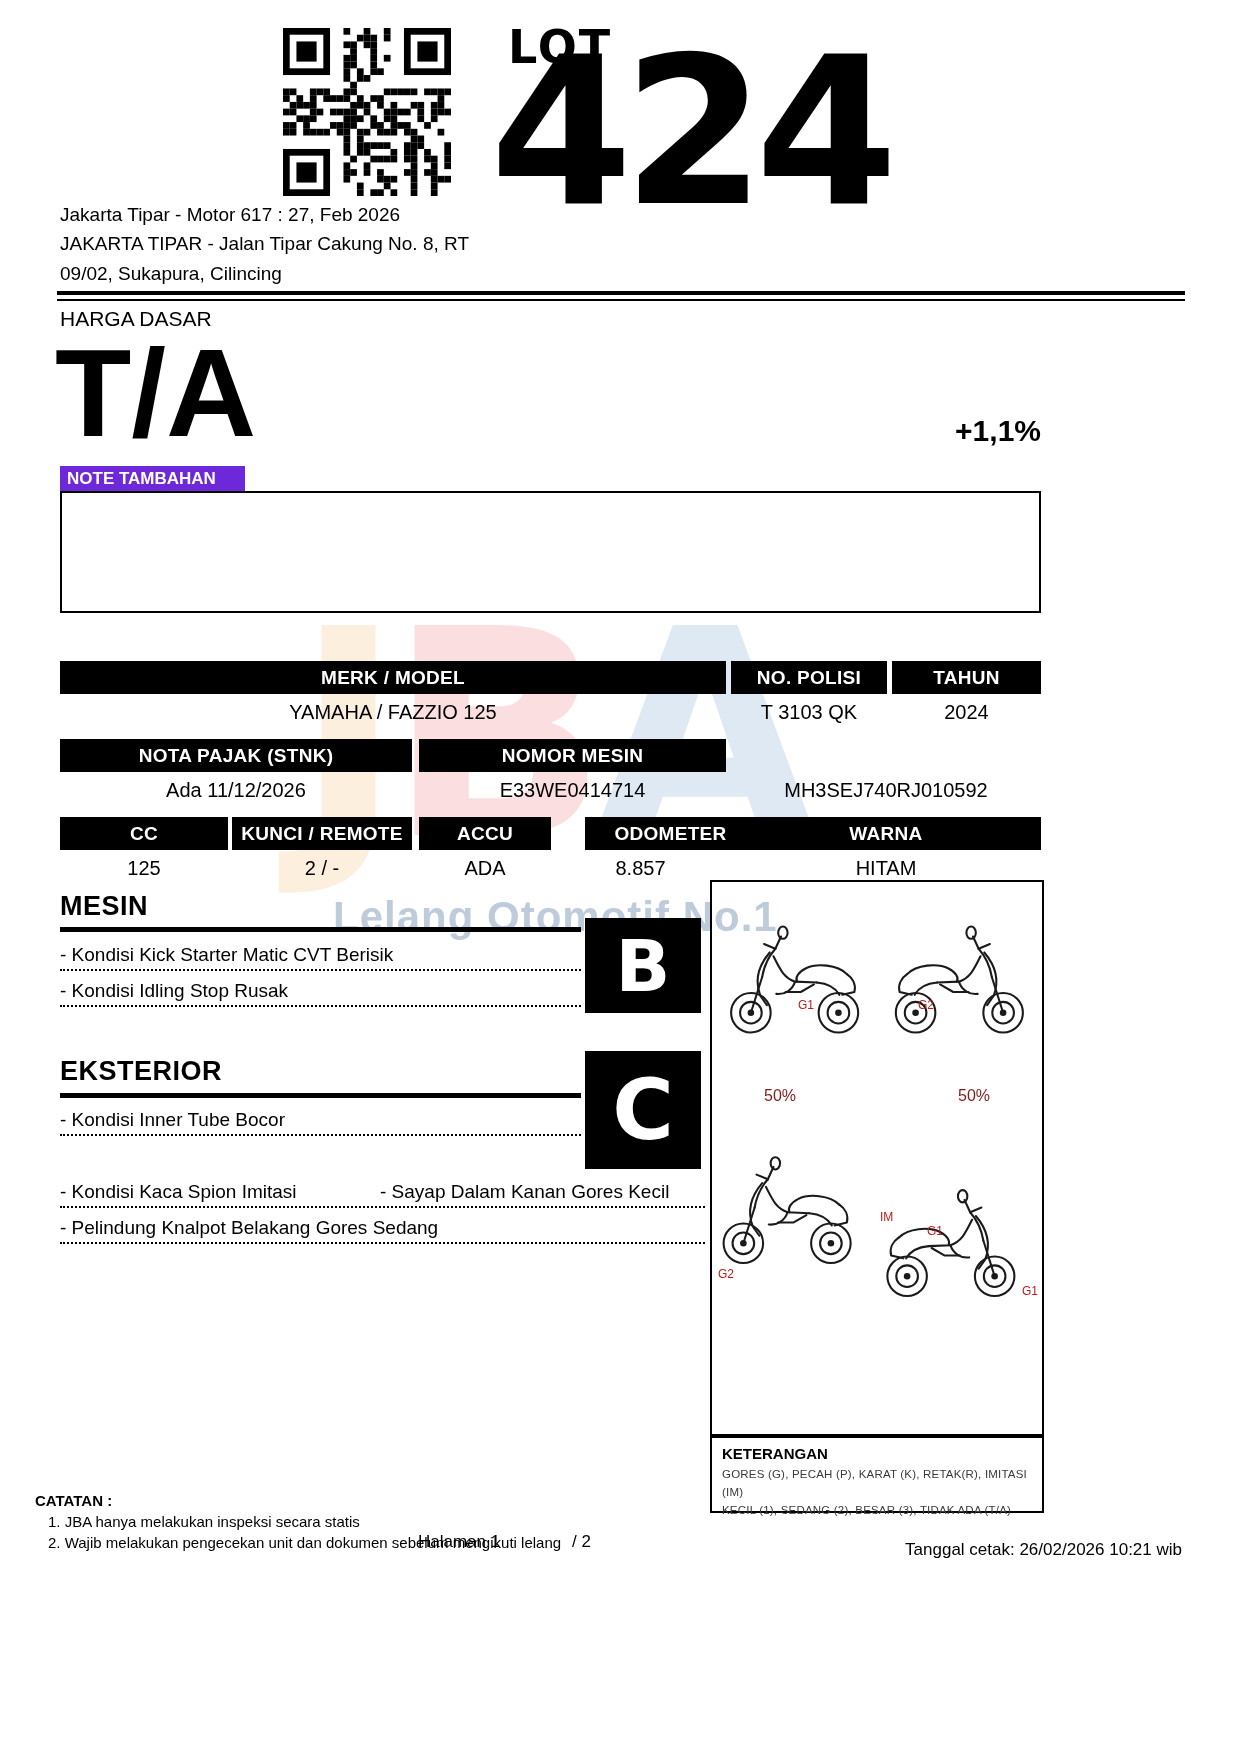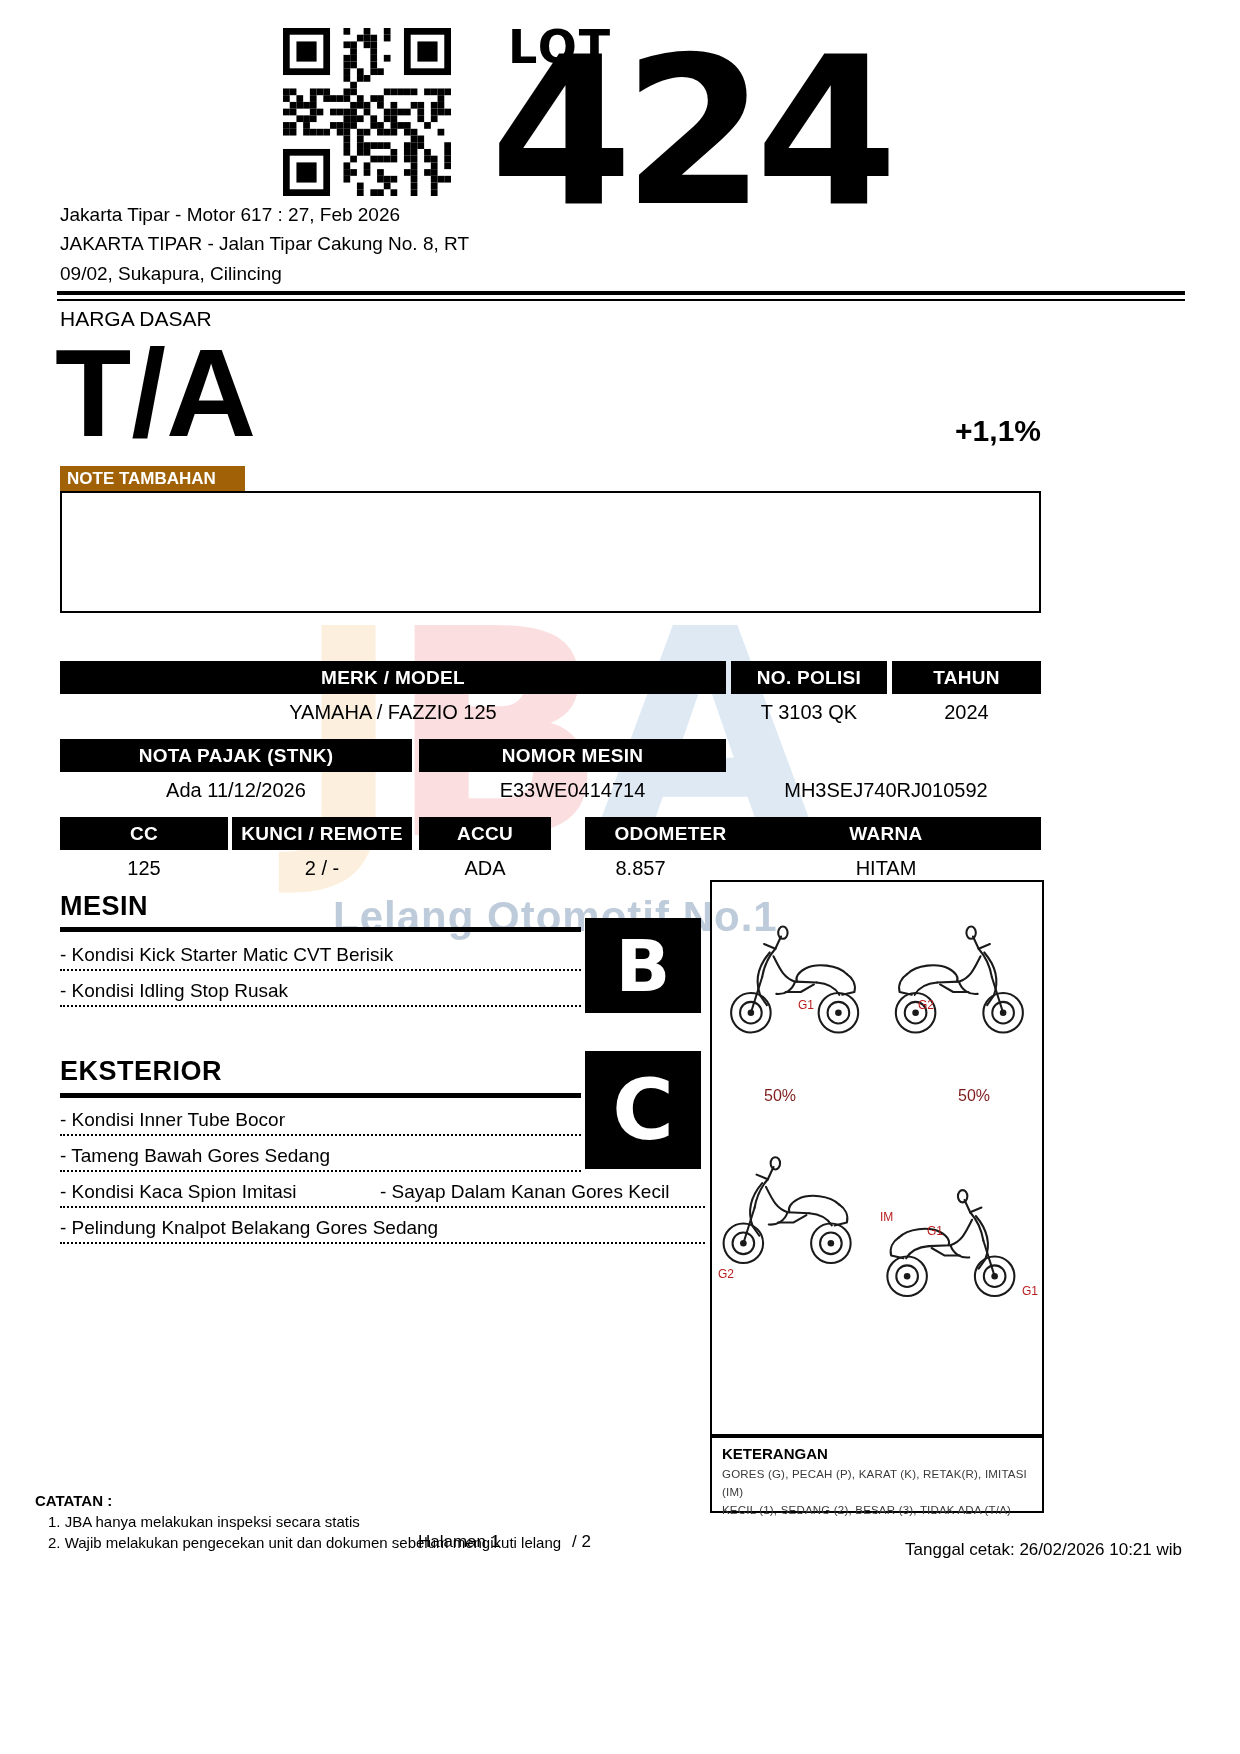--- a/index.html
+++ b/index.html
@@ -22,21 +22,21 @@
   .double-rule{position:absolute;left:57px;top:291px;width:1128px;height:4px;
                border-top:4px solid #000;border-bottom:2px solid #000;}
 
   
   .harga-label{position:absolute;left:60px;top:307px;font-size:21px;}
   .ta-value{position:absolute;left:55px;top:330px;font-size:125px;font-weight:bold;line-height:1;}
   .increment{position:absolute;left:945px;top:414px;width:96px;text-align:right;
              font-size:30px;font-weight:bold;}
 
   
-  .note-label{position:absolute;left:60px;top:466px;width:185px;height:25px;background:#a16207;color:#fff;
+  .note-label{position:absolute;left:60px;top:466px;width:185px;height:25px;background:#6d28d9;color:#fff;
               font-size:17px;font-weight:bold;line-height:25px;padding-left:7px;box-sizing:border-box;}
   .note-box{position:absolute;left:60px;top:491px;width:981px;height:122px;border:2px solid #000;box-sizing:border-box;}
 
   
   .hcell{position:absolute;height:33px;background:#000;color:#fff;font-weight:bold;font-size:19px;
          display:flex;align-items:center;justify-content:center;letter-spacing:.3px;}
   .vcell{position:absolute;height:32px;font-size:20px;display:flex;align-items:center;justify-content:center;}
   .h-merk{left:60px;top:661px;width:666px}   .v-merk{left:60px;top:696px;width:666px}
   .h-polisi{left:731px;top:661px;width:156px}.v-polisi{left:731px;top:696px;width:156px}
   .h-tahun{left:892px;top:661px;width:149px} .v-tahun{left:892px;top:696px;width:149px}
@@ -365,21 +365,20 @@
 
   <div class="sec-title t-mesin">MESIN</div>
   <div class="rule rule-mesin"></div>
   <div class="insp-row m-row1">- Kondisi Kick Starter Matic CVT Berisik</div>
   <div class="insp-row m-row2">- Kondisi Idling Stop Rusak</div>
   <div class="grade grade-b">B</div>
 
   <div class="sec-title t-eks">EKSTERIOR</div>
   <div class="rule rule-eks"></div>
   <div class="insp-row e-row1">- Kondisi Inner Tube Bocor</div>
-  <div class="insp-row e-row2">- Tameng Bawah Gores Sedang</div>
   <div class="insp-row e-row3">
     <span>- Kondisi Kaca Spion Imitasi</span>
     <span class="col2">- Sayap Dalam Kanan Gores Kecil</span>
   </div>
   <div class="insp-row e-row4">- Pelindung Knalpot Belakang Gores Sedang</div>
   <div class="grade grade-c">C</div>
 
   <div class="diagram-box">
     <svg class="moto-top" viewBox="0 0 340 150">
       <use href="#scooter" transform="translate(163,15) scale(-1,1)"></use>

